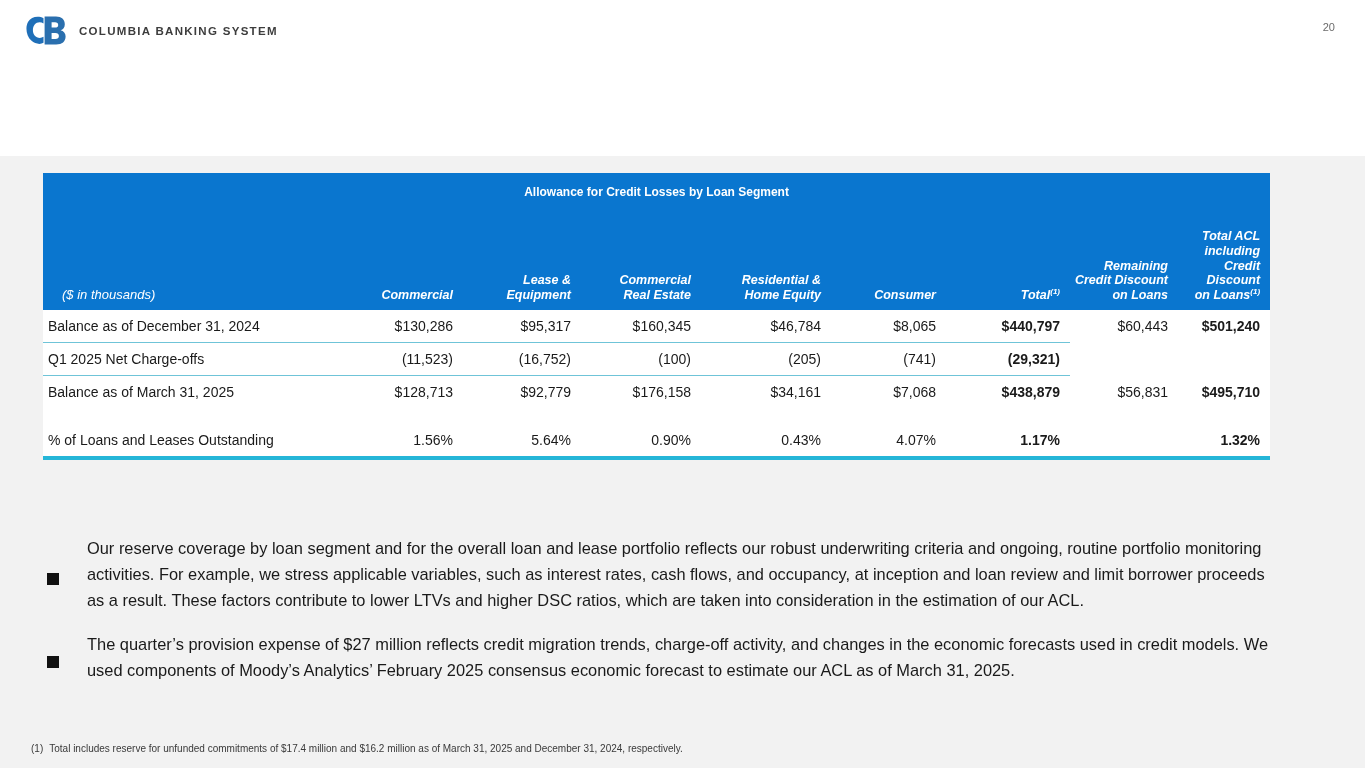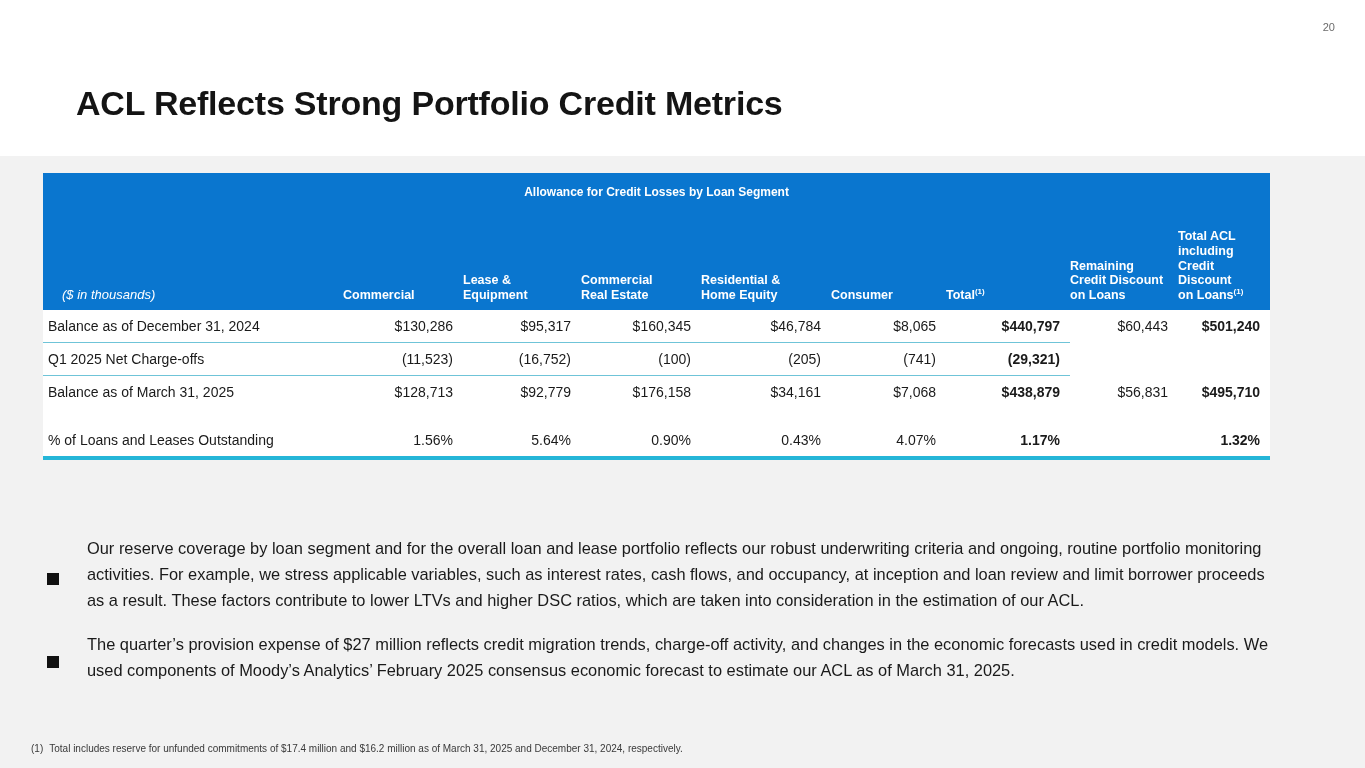--- a/index.html
+++ b/index.html
@@ -68,24 +68,25 @@
     font-weight: bold;
     text-align: center;
     padding: 12px 0 30px 0;
     vertical-align: top;
   }
   .thead-cols td {
     background: #0a76cf;
     color: #ffffff;
     font-size: 12.5px;
     font-weight: bold;
-    text-align: left;
+    text-align: right;
     vertical-align: bottom;
     padding: 0 10px 7px 0;
     line-height: 1.18;
+    font-style: italic;
   }
   .thead-cols td.units {
     text-align: left;
     font-style: italic;
     font-weight: normal;
     font-size: 13px;
     padding-left: 19px;
     padding-right: 0;
   }
   sup { font-size: 8px; vertical-align: super; line-height: 0; }
@@ -151,24 +152,32 @@
   .footnote .fn-num { margin-right: 6px; }
 </style>
 </head>
 <body>
 
 <div class="slide">
 
   <div class="top-band"></div>
   <div class="body-band"></div>
 
+  <div class="logo-wrap">
+    <span>
+      <svg class="logo-mark" viewBox="0 0 40 31" xmlns="http://www.w3.org/2000/svg">
+        <path d="M17.5 3.2 C12.5 0.5 5.0 1.5 2.0 7.0 C-0.9 12.3 0.3 21.0 5.3 25.6 C9.0 29.0 14.2 29.8 17.5 27.8 L17.5 21.8 C14.8 23.6 10.8 23.2 8.6 20.4 C6.3 17.5 6.3 12.1 8.7 9.4 C10.9 6.9 14.8 6.6 17.5 8.6 Z" fill="#1f6fb8"></path>
+        <path d="M18.6 1.6 L30.0 1.6 C35.5 1.6 38.8 4.6 38.8 9.2 C38.8 12.4 37.1 14.4 34.6 15.2 C37.6 15.9 39.6 18.2 39.6 21.6 C39.6 26.6 36.0 29.6 30.2 29.6 L18.6 29.6 Z M25.6 7.2 L25.6 12.6 L29.0 12.6 C31.1 12.6 32.2 11.6 32.2 9.9 C32.2 8.2 31.1 7.2 29.0 7.2 Z M25.6 18.0 L25.6 24.0 L29.4 24.0 C31.7 24.0 32.9 22.9 32.9 21.0 C32.9 19.1 31.7 18.0 29.4 18.0 Z" fill="#2a6fae"></path>
+      </svg>
+    </span>
+    <span class="logo-text">COLUMBIA BANKING SYSTEM</span>
+  </div>
 
   <div class="page-num">20</div>
 
-  <h1 class="slide-title">ACL Reflects Strong Portfolio Credit Metrics</h1>
 
   <div class="table-wrap">
     <table class="acl">
       <colgroup>
         <col class="c0">
           <col class="c1">
           <col class="c2">
           <col class="c3">
           <col class="c4">
         <col class="c5">

